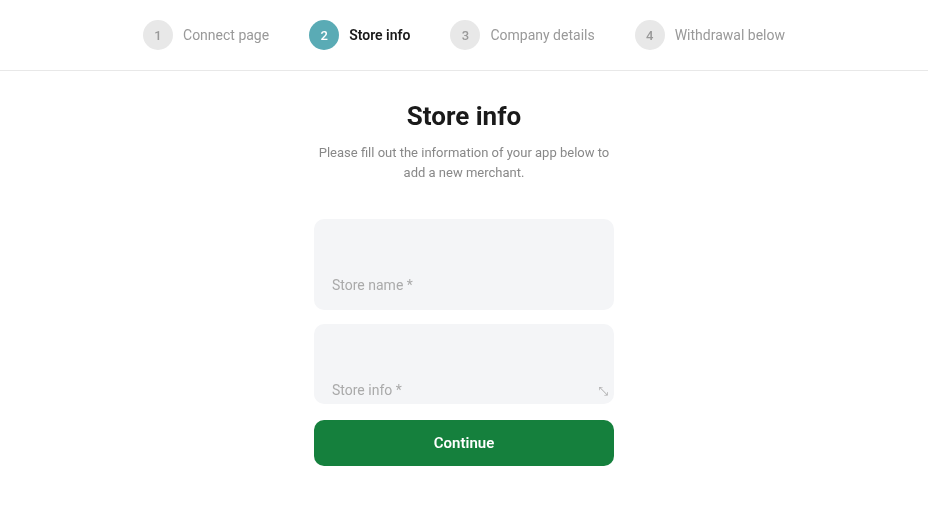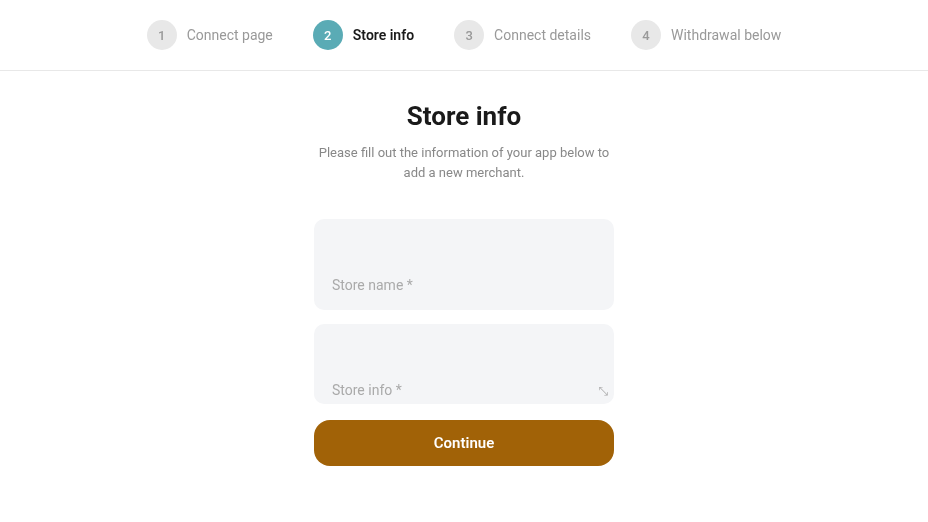--- a/index.html
+++ b/index.html
@@ -132,24 +132,24 @@
     .resize-handle {
       position: absolute;
       bottom: 6px;
       right: 6px;
       color: #aaa;
       font-size: 12px;
       pointer-events: none;
     }
 
     .continue-btn {
-      background-color: #a16207;
+      background-color: #15803d;
       color: #ffffff;
       border: none;
-      border-radius: 16px;
+      border-radius: 10px;
       padding: 14px;
       font-size: 15px;
       font-weight: 600;
       cursor: pointer;
       width: 100%;
       font-family: inherit;
       margin-top: 2px;
     }
   </style>
 </head>
@@ -159,21 +159,21 @@
   <div class="step">
     <div class="step-circle inactive">1</div>
     <span class="step-label">Connect page</span>
   </div>
   <div class="step">
     <div class="step-circle active">2</div>
     <span class="step-label active">Store info</span>
   </div>
   <div class="step">
     <div class="step-circle inactive">3</div>
-    <span class="step-label">Connect details</span>
+    <span class="step-label">Company details</span>
   </div>
   <div class="step">
     <div class="step-circle inactive">4</div>
     <span class="step-label">Withdrawal below</span>
   </div>
 </div>
 
 <div class="main-content">
   <h1 class="page-title">Store info</h1>
   <p class="page-description">Please fill out the information of your app below to add a new merchant.</p>

